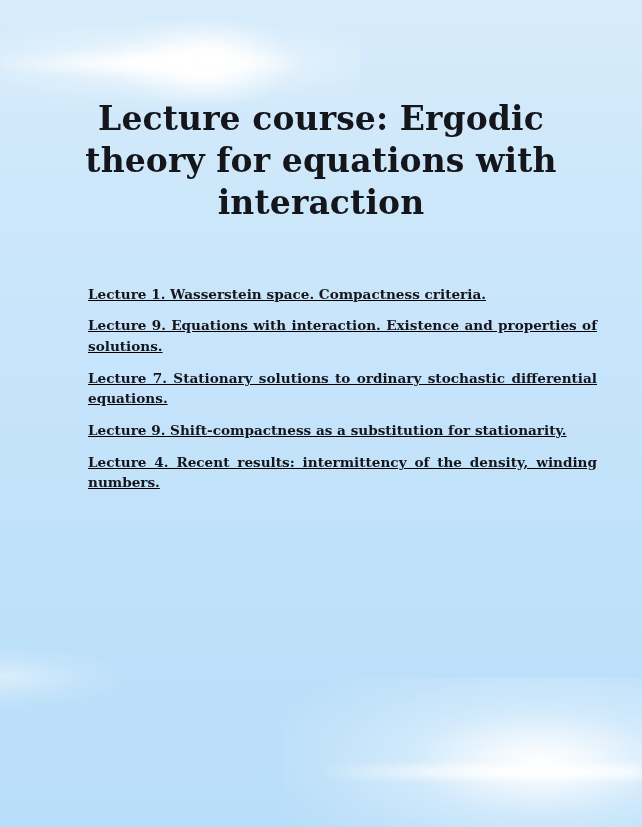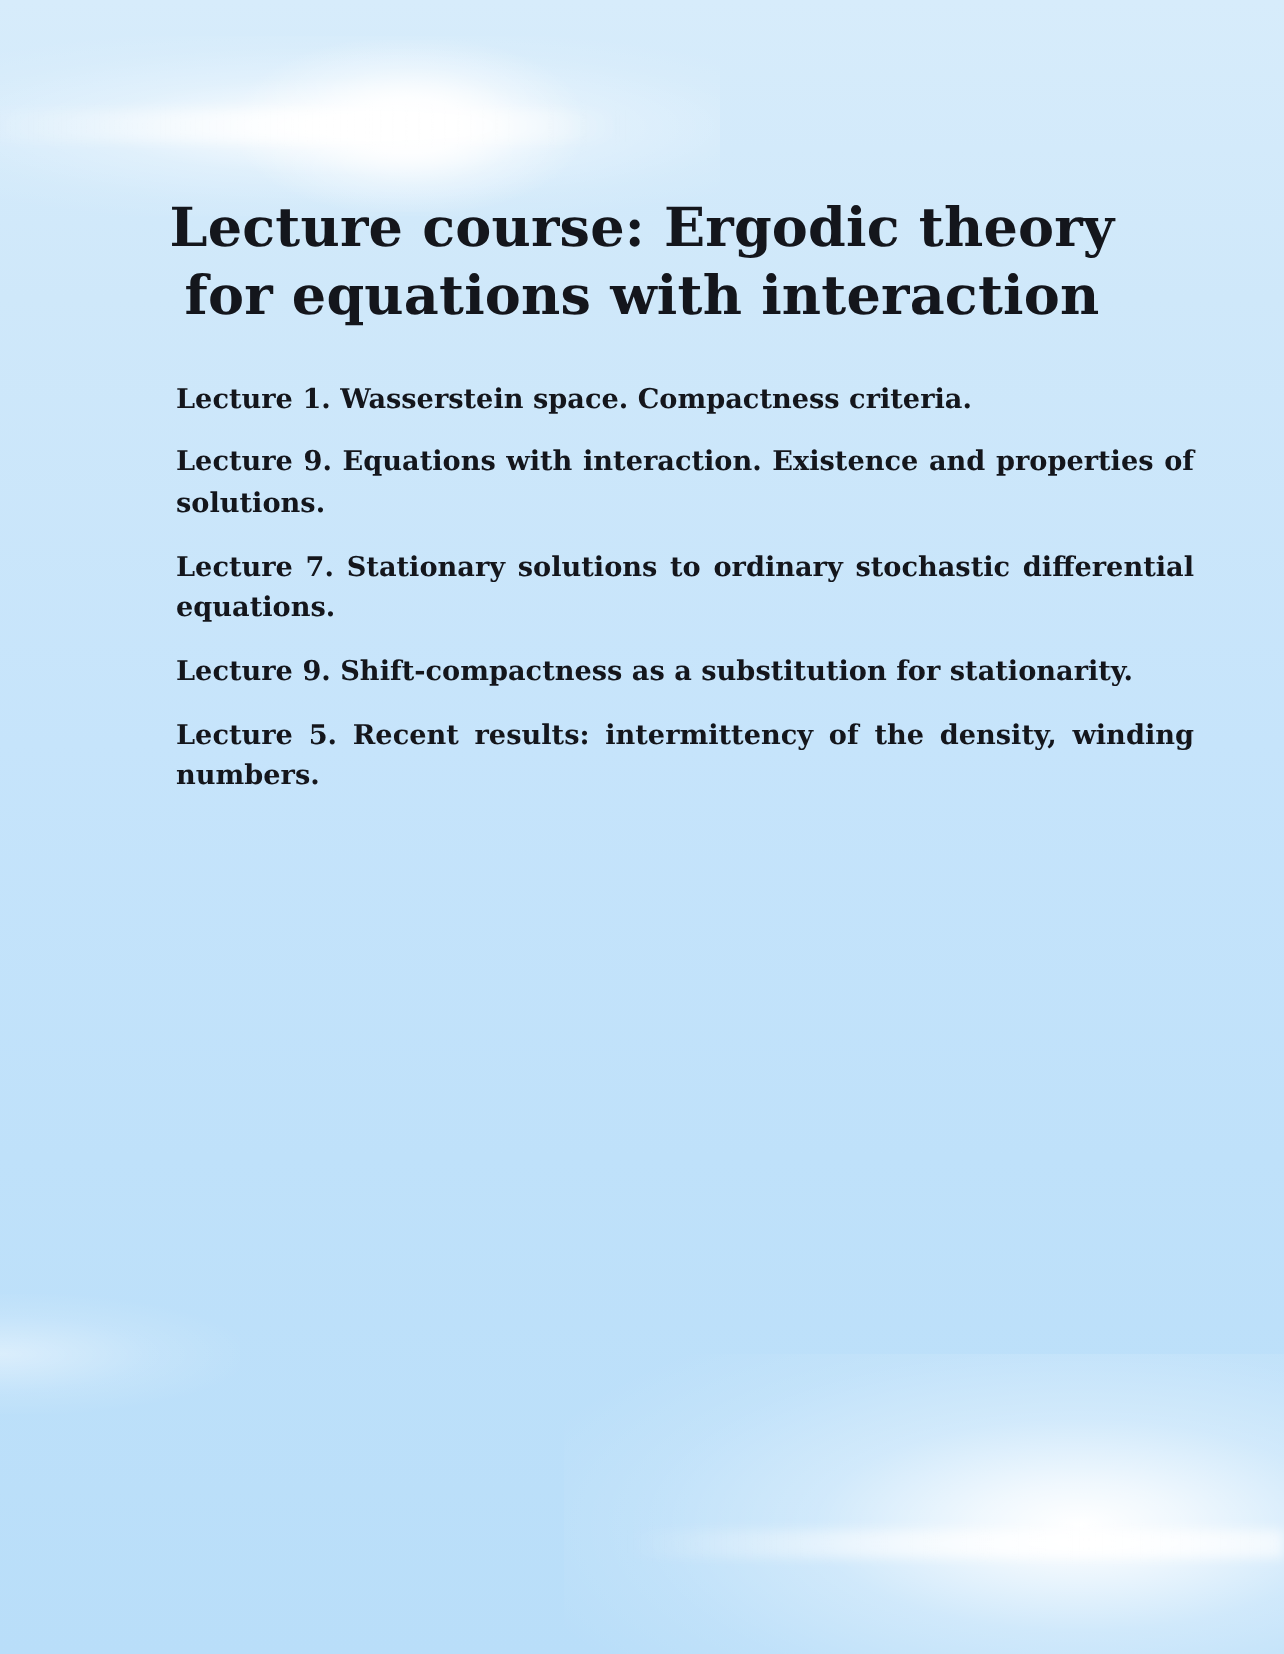--- a/index.html
+++ b/index.html
@@ -119,35 +119,36 @@
     z-index: 2;
     padding: 0;
   }
 
   .title {
     margin: 0;
     padding: 98px 68px 0 68px;
     text-align: center;
     font-family: "DejaVu Serif", serif;
     font-weight: bold;
-    font-size: 27px;
+    font-size: 33px;
     line-height: 1.27;
     color: #14161c;
     letter-spacing: 0.1px;
   }
 
   .body-list {
     margin: 0;
     padding: 0;
     list-style: none;
   }
 
   .body-block {
-    margin-top: 23px;
+    margin-top: 60px;
     padding: 0 45px 0 88px;
+    text-decoration: underline;
   }
 
   .item {
     font-family: "DejaVu Serif", serif;
     font-weight: bold;
     font-size: 13.6px;
     line-height: 1.52;
     color: #14161c;
     text-align: justify;
     text-align-last: left;
@@ -171,17 +172,17 @@
 
   <div class="content">
 
     <h1 class="title">Lecture course: Ergodic theory for equations with interaction</h1>
 
     <ul class="body-list body-block">
       <li class="item">Lecture 1. Wasserstein space. Compactness criteria.</li>
       <li class="item">Lecture 9. Equations with interaction. Existence and properties of solutions.</li>
       <li class="item">Lecture 7. Stationary solutions to ordinary stochastic differential equations.</li>
       <li class="item">Lecture 9. Shift-compactness as a substitution for stationarity.</li>
-      <li class="item">Lecture 5. Recent results: intermittency of the density, winding numbers.</li>
+      <li class="item">Lecture 4. Recent results: intermittency of the density, winding numbers.</li>
     </ul>
 
   </div>
 </div>
 
 </body></html>

